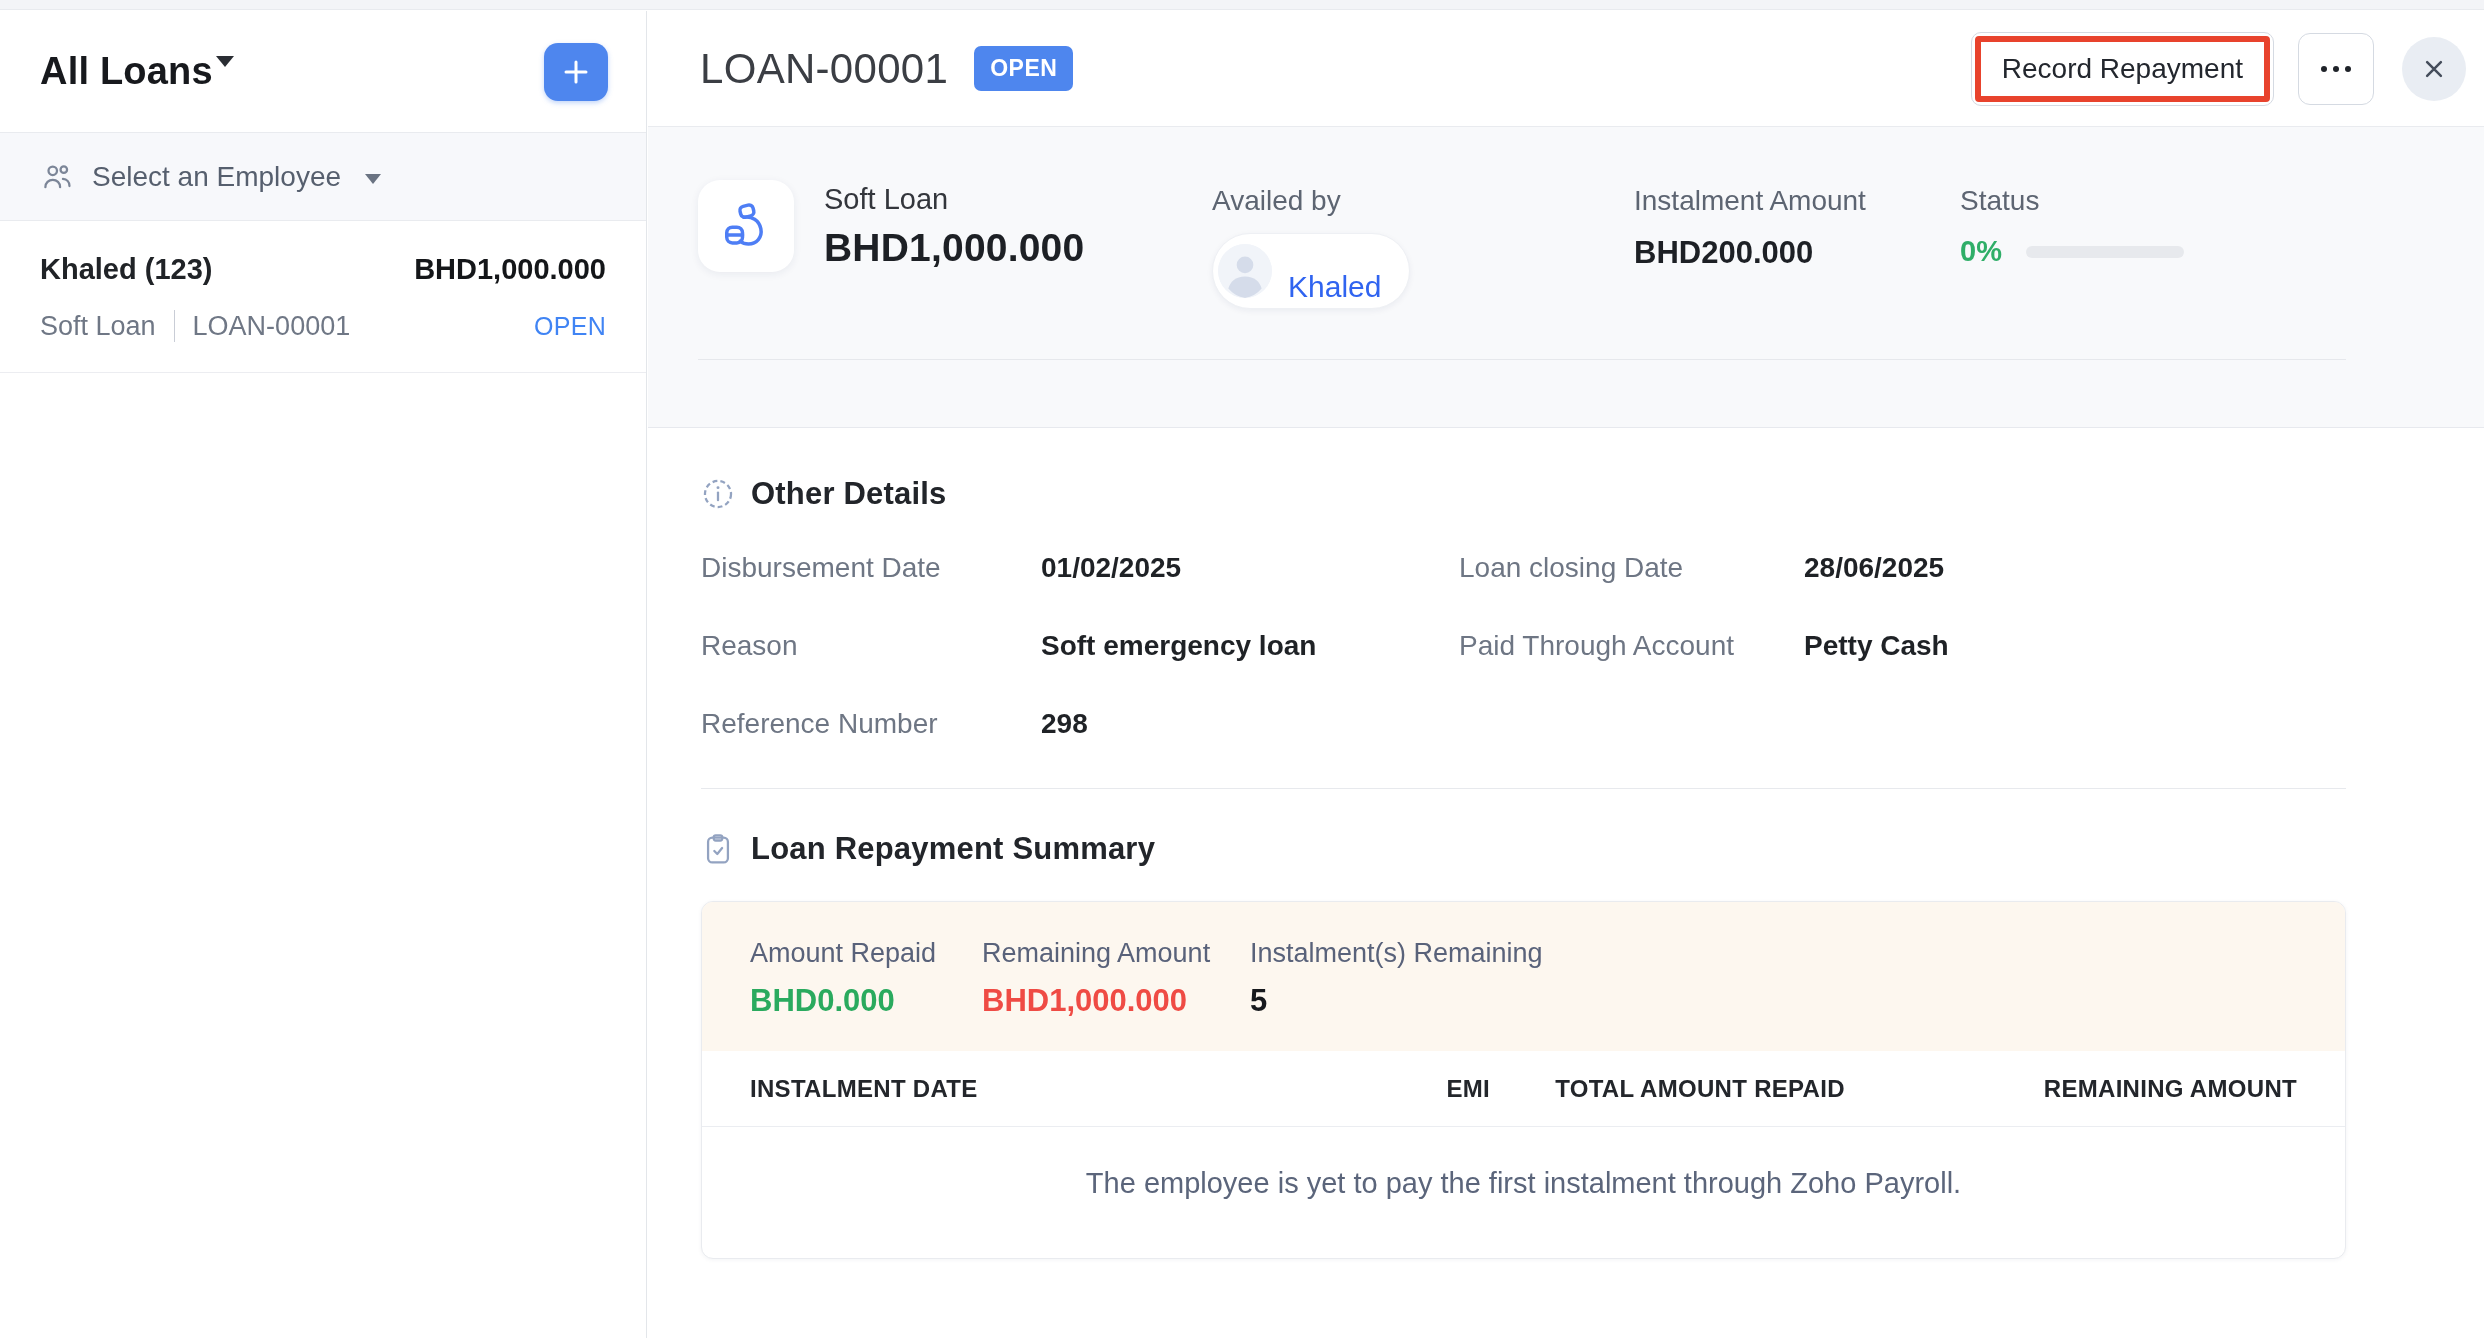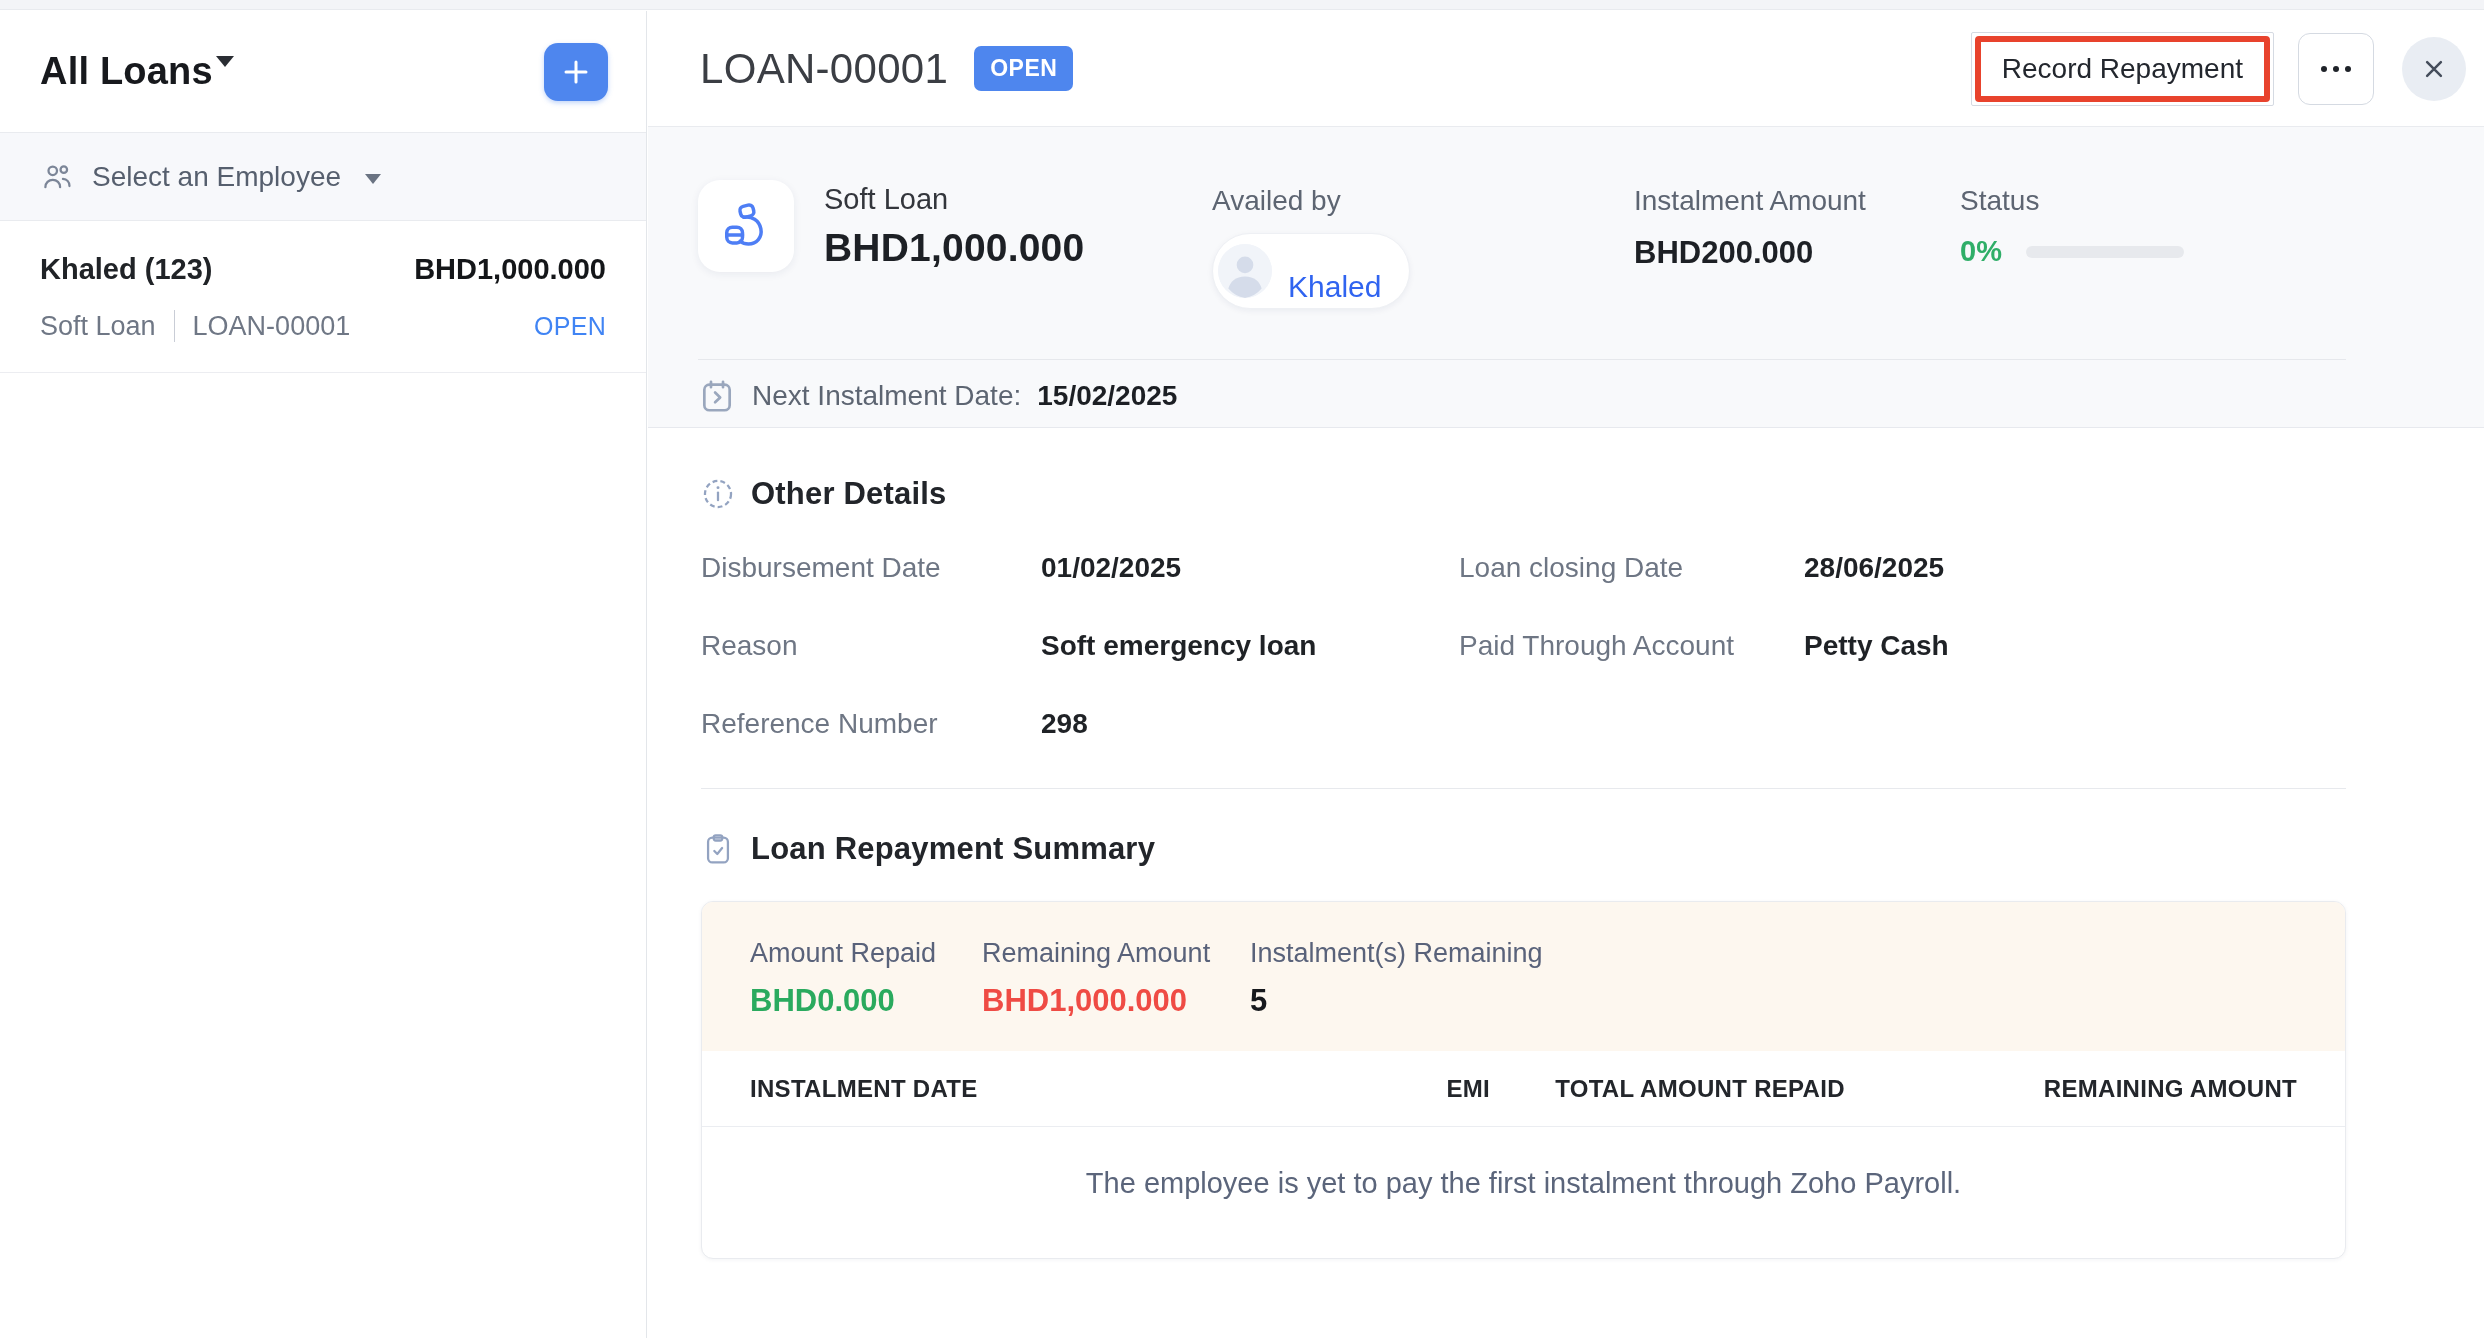--- a/index.html
+++ b/index.html
@@ -43,21 +43,21 @@
   
   .main { position:absolute; left:648px; top:11px; width:1836px; height:1327px; background:#fff; }
 
   .main-header { height:116px; display:flex; align-items:center;
     padding:0 18px 0 52px; border-bottom:1px solid #e9ebef; background:#fff; }
   .page-title { font-size:42px; font-weight:500; color:#3b3e44; letter-spacing:.3px; }
   .status-badge { margin-left:26px; background:#4e86ee; color:#fff; font-size:23px; font-weight:600;
     letter-spacing:.5px; padding:9px 16px; border-radius:7px; }
   .header-spacer { flex:1; }
   .record-btn-wrap { position:relative; }
-  .record-btn { position:relative; background:#fff; border:1px solid #d5dae2; border-radius:2px;
+  .record-btn { position:relative; background:#fff; border:1px solid #d5dae2; border-radius:10px;
     padding:20px 30px; font-size:28px; color:#23272e; font-weight:500; cursor:pointer;
     font-family:inherit; }
   .annotation-box { position:absolute; inset:4px; border:6px solid #e8432d; border-radius:4px;
     pointer-events:none; }
   .more-btn { margin-left:24px; width:76px; height:72px; background:#fff; border:1px solid #d5dae2;
     border-radius:12px; display:flex; align-items:center; justify-content:center; cursor:pointer; }
   .close-btn { margin-left:28px; width:64px; height:64px; border-radius:50%; background:#e9edf3;
     border:none; display:flex; align-items:center; justify-content:center; cursor:pointer; }
 
   
@@ -219,29 +219,20 @@
     <div class="ov-col4 ov-col">
       <div class="ov-label">Status</div>
       <div class="status-row">
         <span class="pct">0%</span>
         <span class="bar"><span class="bar-fill"></span></span>
       </div>
     </div>
 
     <div class="ov-divider"></div>
 
-    <div class="next-row">
-      <svg width="38" height="38" viewBox="0 0 24 24" fill="none" stroke="#9aa7bd" stroke-width="1.7" stroke-linecap="round" stroke-linejoin="round">
-        <rect x="4" y="4.8" width="16" height="16.2" rx="3.2"></rect>
-        <path d="M8.2 3v3.4M15.8 3v3.4"></path>
-        <path d="M10.8 9.8l3.2 3.1-3.2 3.1"></path>
-      </svg>
-      <span class="next-label">Next Instalment Date:</span>
-      <span class="next-value">15/02/2025</span>
-    </div>
   </div>
 
   <div class="detail-body">
 
     <div class="section-heading h-other">
       <svg width="34" height="34" viewBox="0 0 24 24" fill="none" stroke="#93a3c1" stroke-width="1.6">
         <circle cx="12" cy="12" r="9.2" stroke-dasharray="3.4 2.2"></circle>
         <path d="M12 11v5.4" stroke-linecap="round"></path>
         <circle cx="12" cy="7.5" r="1.05" fill="#93a3c1" stroke="none"></circle>
       </svg>

